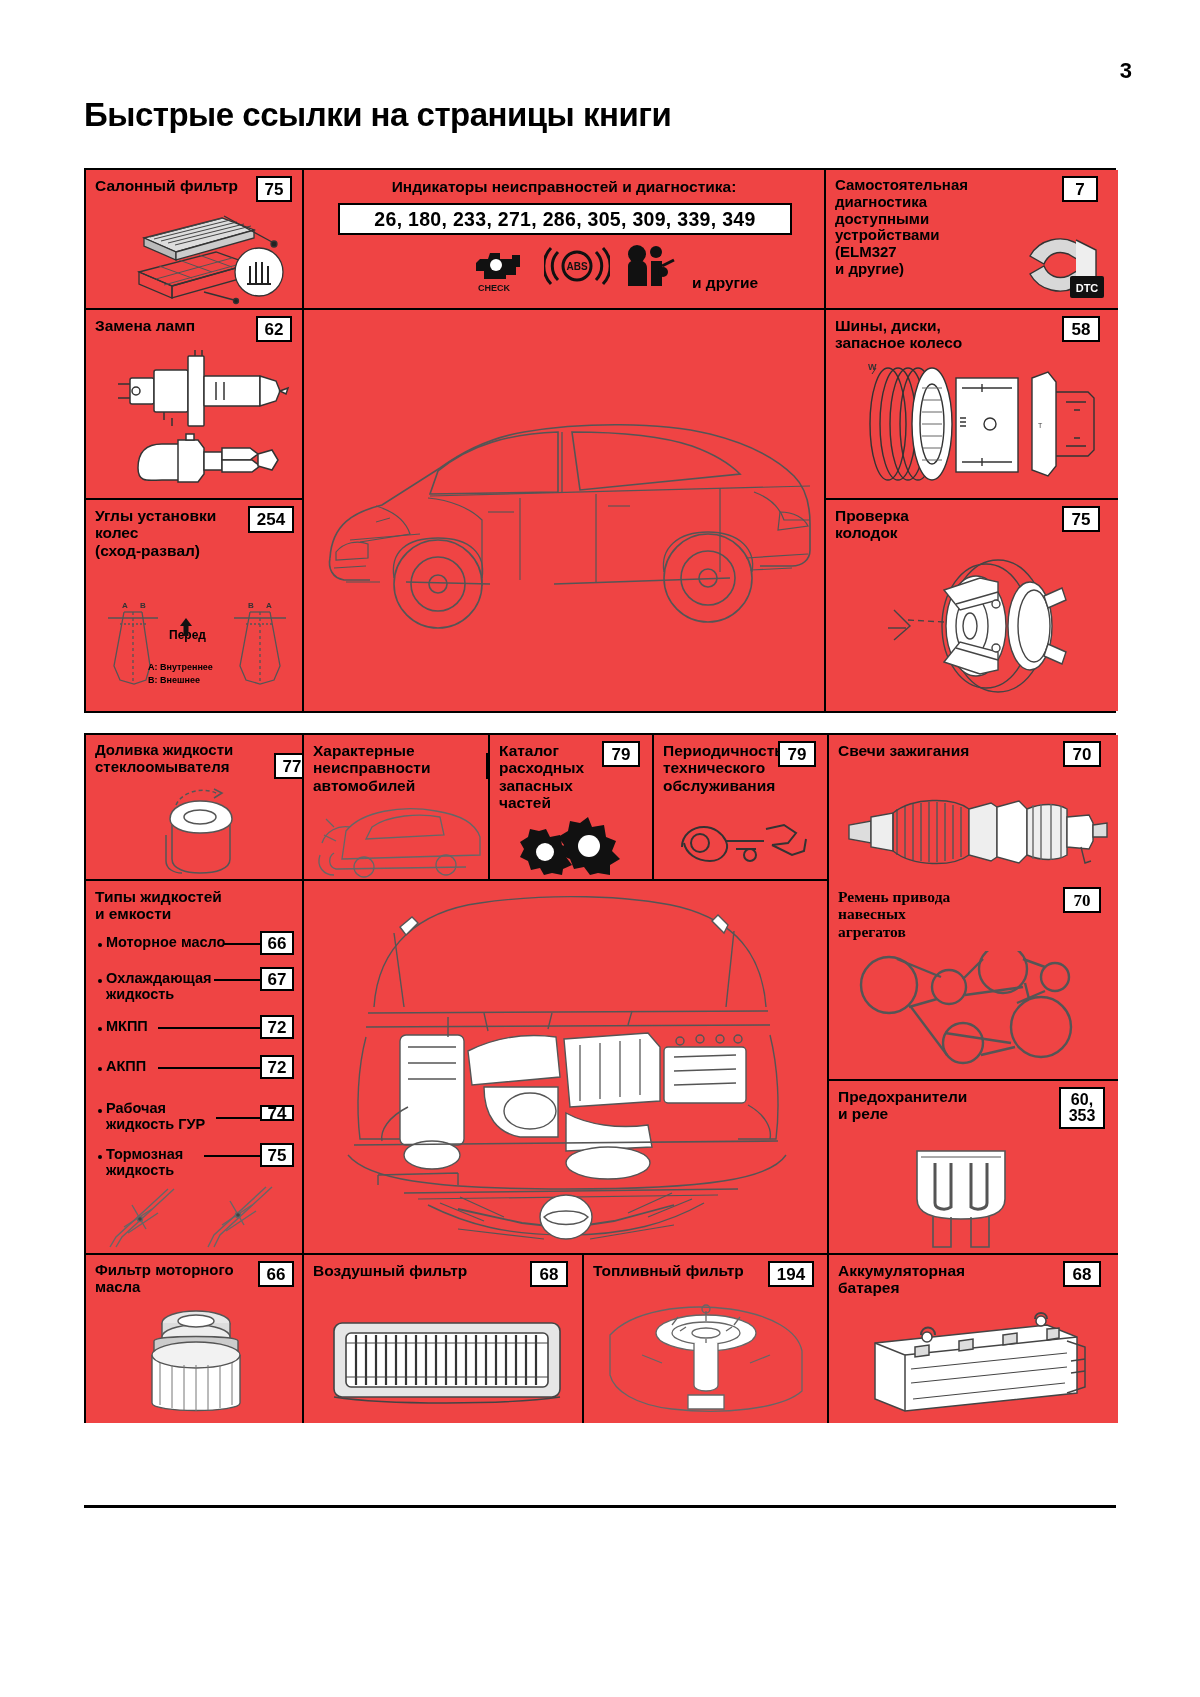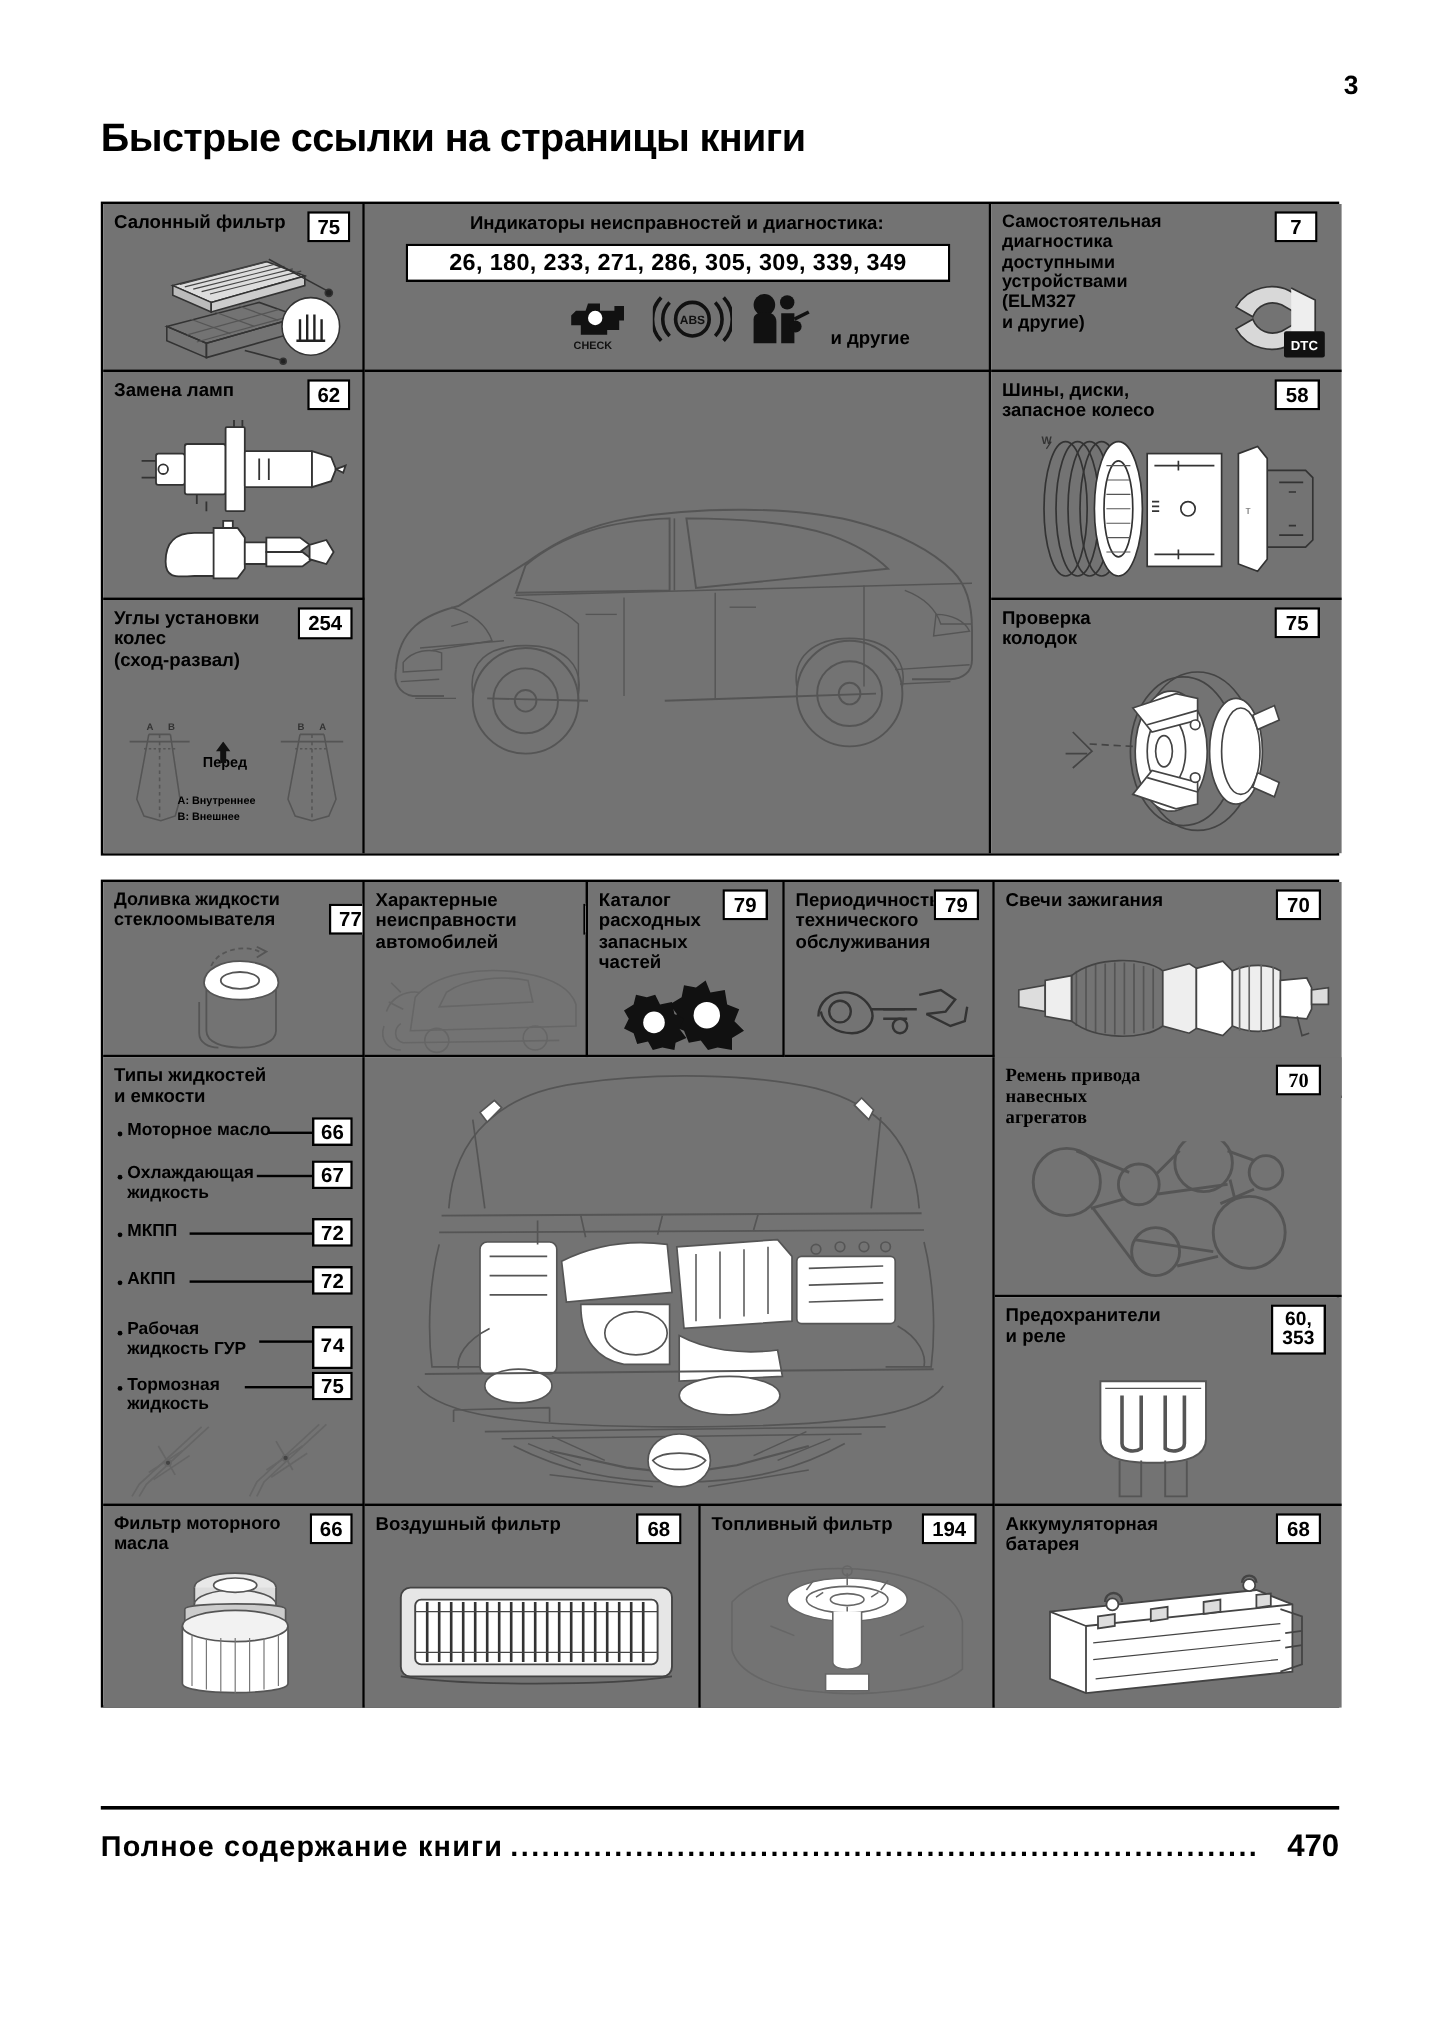--- a/index.html
+++ b/index.html
@@ -12,21 +12,21 @@
   .page-number{
     position:absolute;right:68px;top:58px;font-size:22px;font-weight:bold;
   }
   .title{
     position:absolute;left:84px;top:96px;font-size:33px;font-weight:bold;
     letter-spacing:-0.5px;white-space:nowrap;
   }
 
   
   .block{position:absolute;border:2.5px solid #000;box-sizing:border-box;background:#fff;}
-  .cell{position:absolute;box-sizing:border-box;background:#737373;overflow:hidden;}
+  .cell{position:absolute;box-sizing:border-box;background:#ef4444;overflow:hidden;}
   .cell.br{border-right:2px solid #000;}
   .cell.bb{border-bottom:2px solid #000;}
 
   .cap{
     font-size:15.5px;font-weight:bold;line-height:1.12;
     position:absolute;left:9px;top:7px;white-space:pre-line;
   }
   .cap.c{left:0;right:0;text-align:center;}
   .pbox{
     position:absolute;border:2.5px solid #000;background:#fff;
@@ -479,21 +479,21 @@
 
       <div class="fl-dot" style="left:12px;top:186px;"></div>
       <div class="fl-item" style="left:20px;top:178px;">АКПП</div>
       <div class="fl-line" style="left:72px;top:186px;width:102px;"></div>
       <div class="pbox" style="left:174px;top:174px;width:34px;height:24px;">72</div>
 
       <div class="fl-dot" style="left:12px;top:228px;"></div>
       <div class="fl-item" style="left:20px;top:220px;">Рабочая
 жидкость ГУР</div>
       <div class="fl-line" style="left:130px;top:236px;width:44px;"></div>
-      <div class="pbox" style="left:174px;top:224px;width:34px;height:36px;font-family:Liberation Mono, monospace;">74</div>
+      <div class="pbox" style="left:174px;top:224px;width:34px;height:16px;">74</div>
 
       <div class="fl-dot" style="left:12px;top:274px;"></div>
       <div class="fl-item" style="left:20px;top:266px;">Тормозная
 жидкость</div>
       <div class="fl-line" style="left:118px;top:274px;width:56px;"></div>
       <div class="pbox" style="left:174px;top:262px;width:34px;height:24px;">75</div>
 
       <div class="art" style="left:16px;top:304px;">
         <svg width="190" height="66" viewBox="0 0 190 66">
           <g fill="none" stroke="#666" stroke-width="1.4">
@@ -703,19 +703,14 @@
             <path d="M208 34 L226 40 L226 80 L208 86"></path>
             <path d="M54 92 L206 76" stroke-width="1"></path>
             <path d="M226 52 L212 54 M226 64 L212 66"></path>
           </g>
         </svg>
       </div>
     </div>
   </div>
 
   <div class="footer-rule"></div>
-  <div class="footer">
-    <span class="f-text">Полное содержание книги</span>
-    <span class="f-dots">........................................................................</span>
-    <span class="f-num">470</span>
-  </div>
 
 </div>
 
 </body></html>

